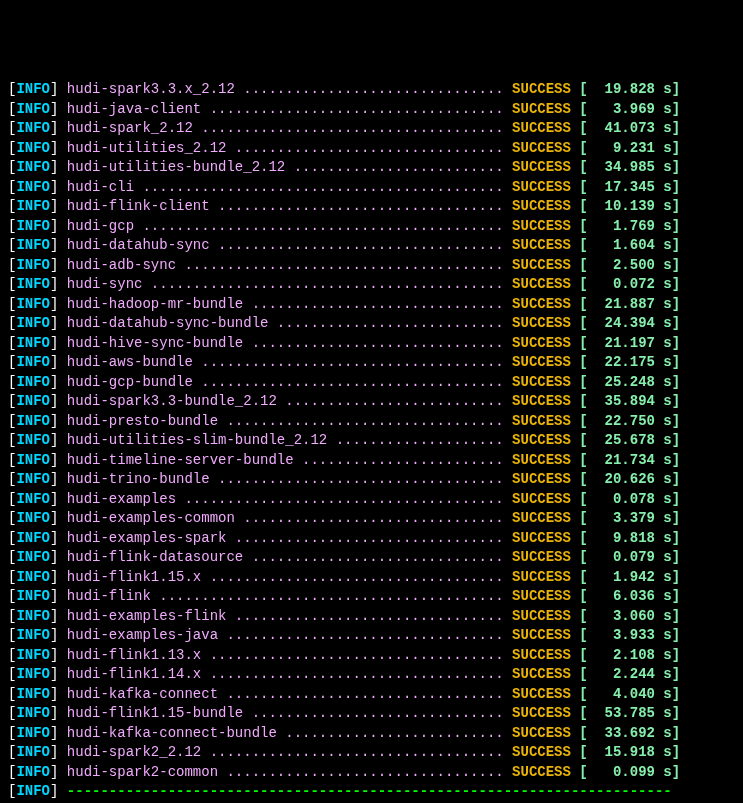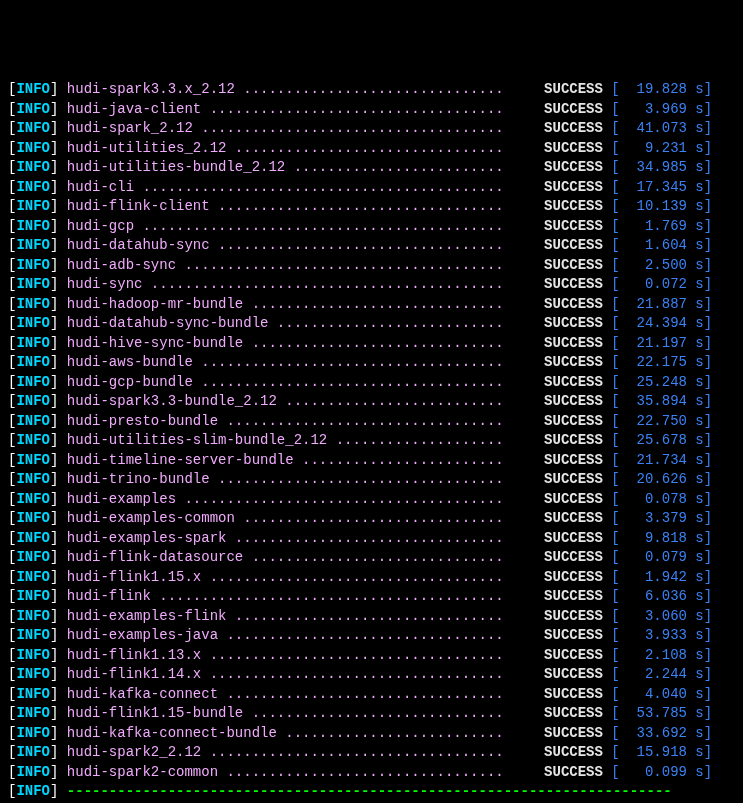--- a/index.html
+++ b/index.html
@@ -21,26 +21,26 @@
     }
     .info {
       color: #00d7ff;
       font-weight: bold;
       margin-top: 15px;
     }
     .module {
       color: #f0abfc;
     }
     .success {
-      color: #e5e5e5;
+      color: #eab308;
       font-weight: bold;
-      margin-left: 32px;
     }
     .time {
-      color: #3b82f6;
+      color: #86efac;
+      font-weight: bold;
     }
     .separator {
       color: #00ff00;
       font-weight: bold;
     }
     .build-success {
       color: #00ff00;
       font-weight: bold;
     }
     .line {

